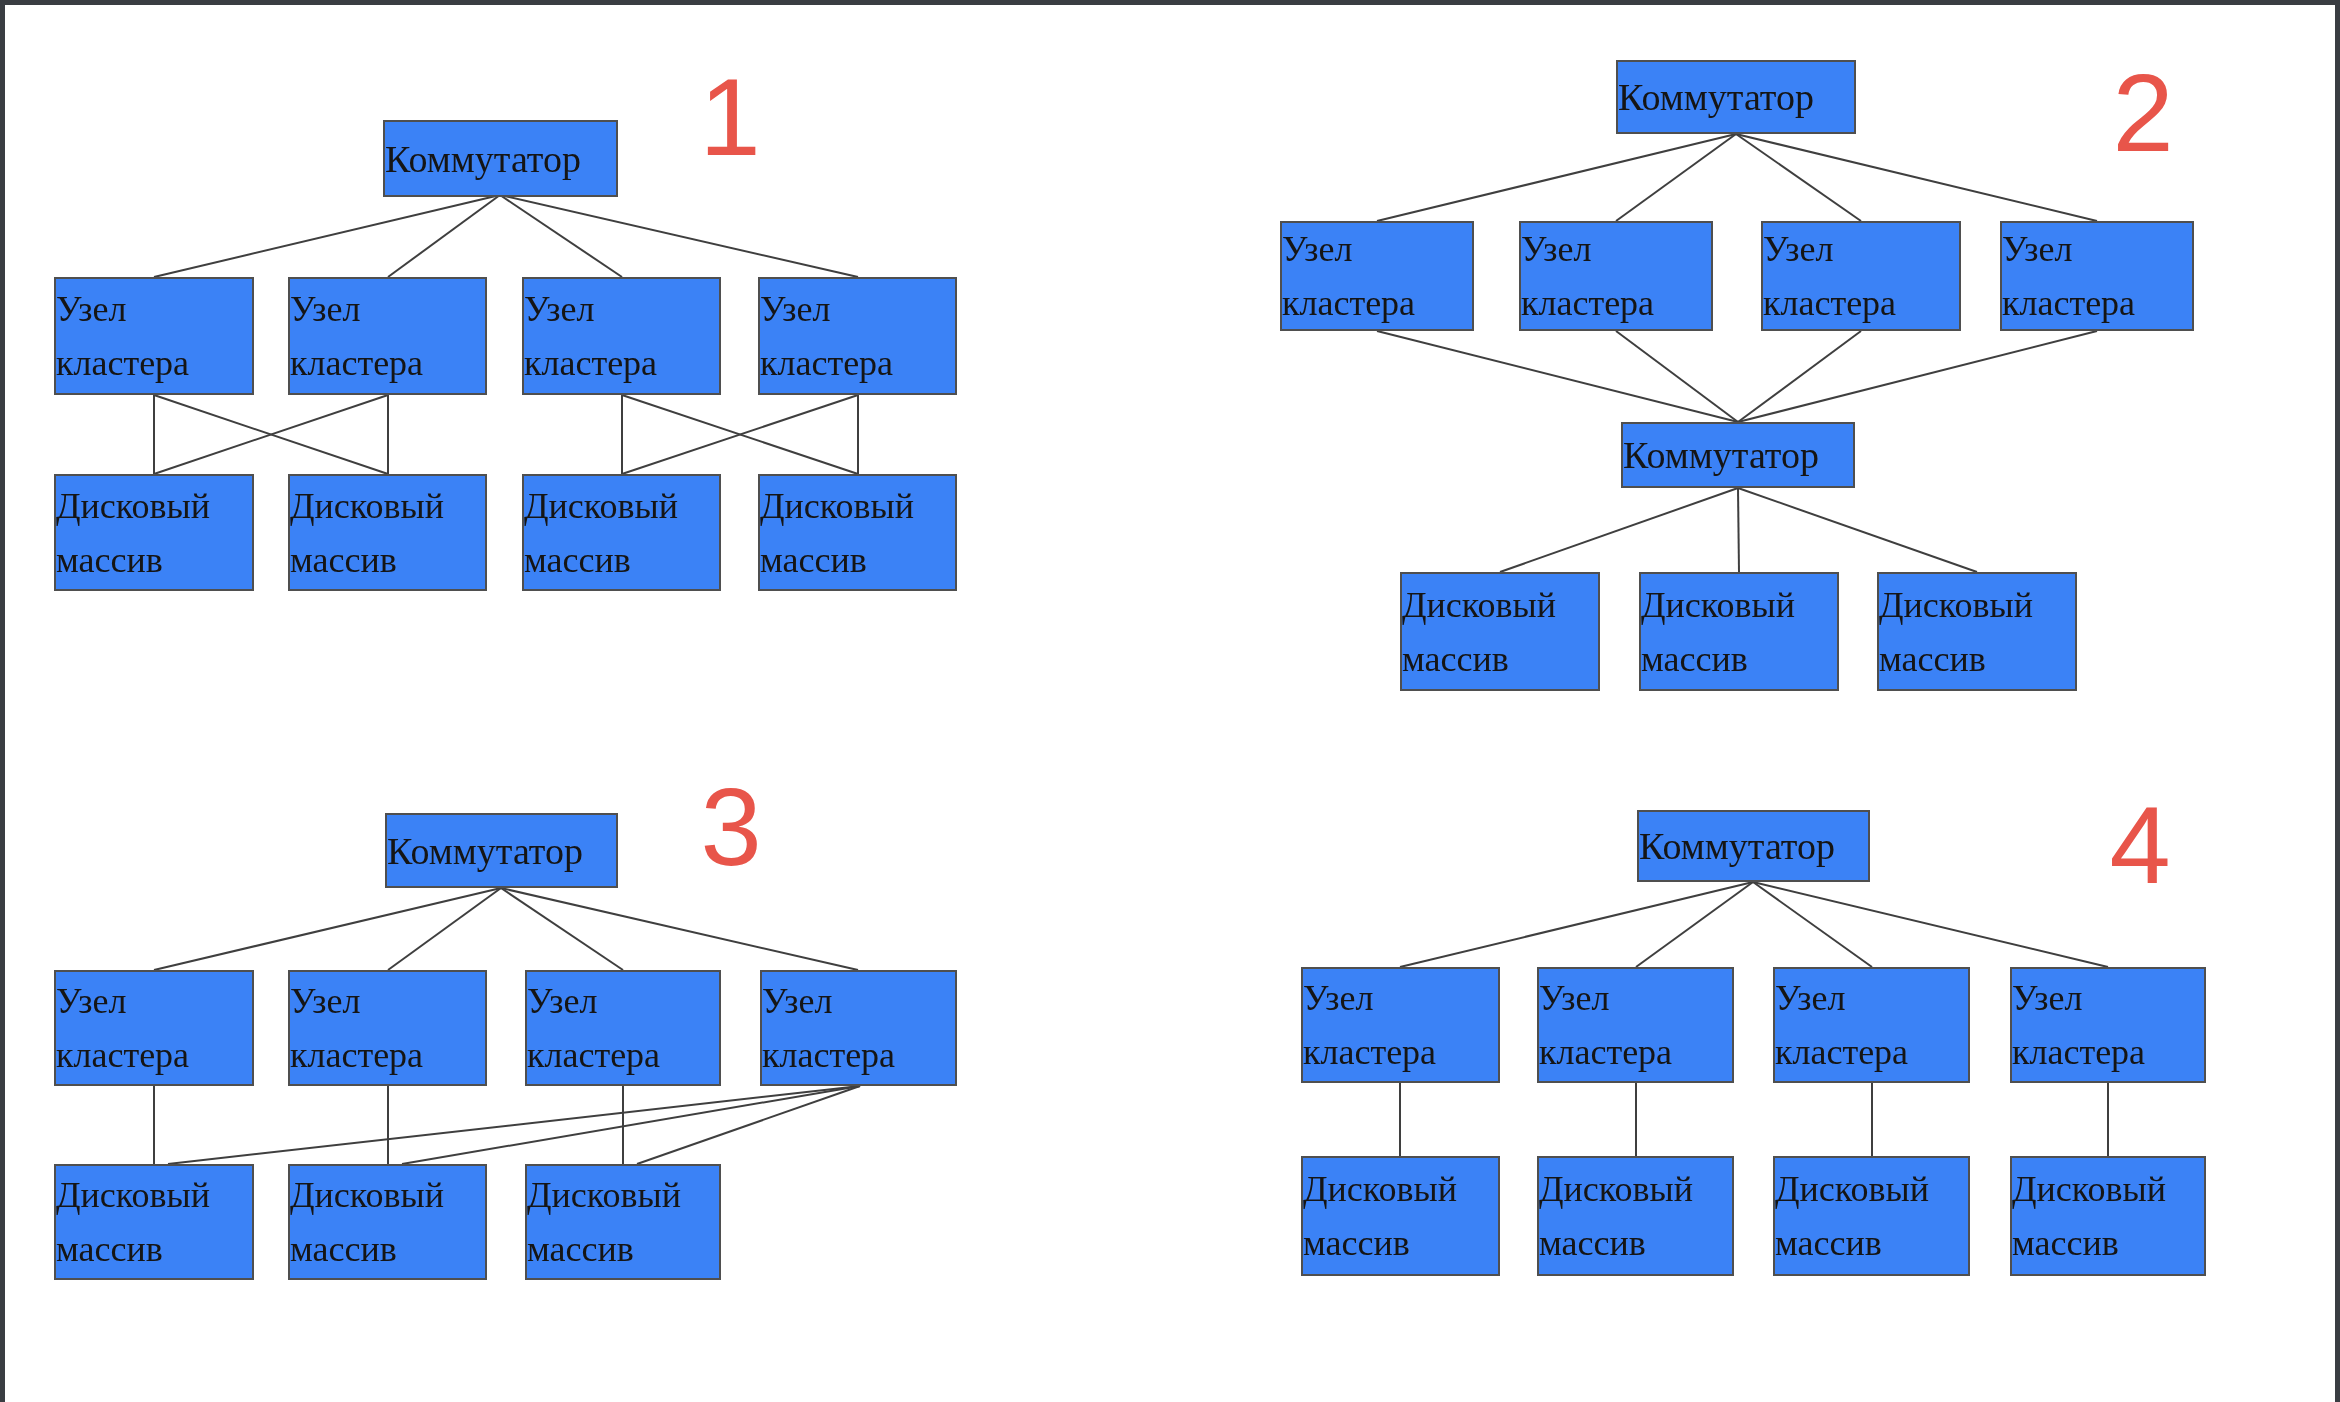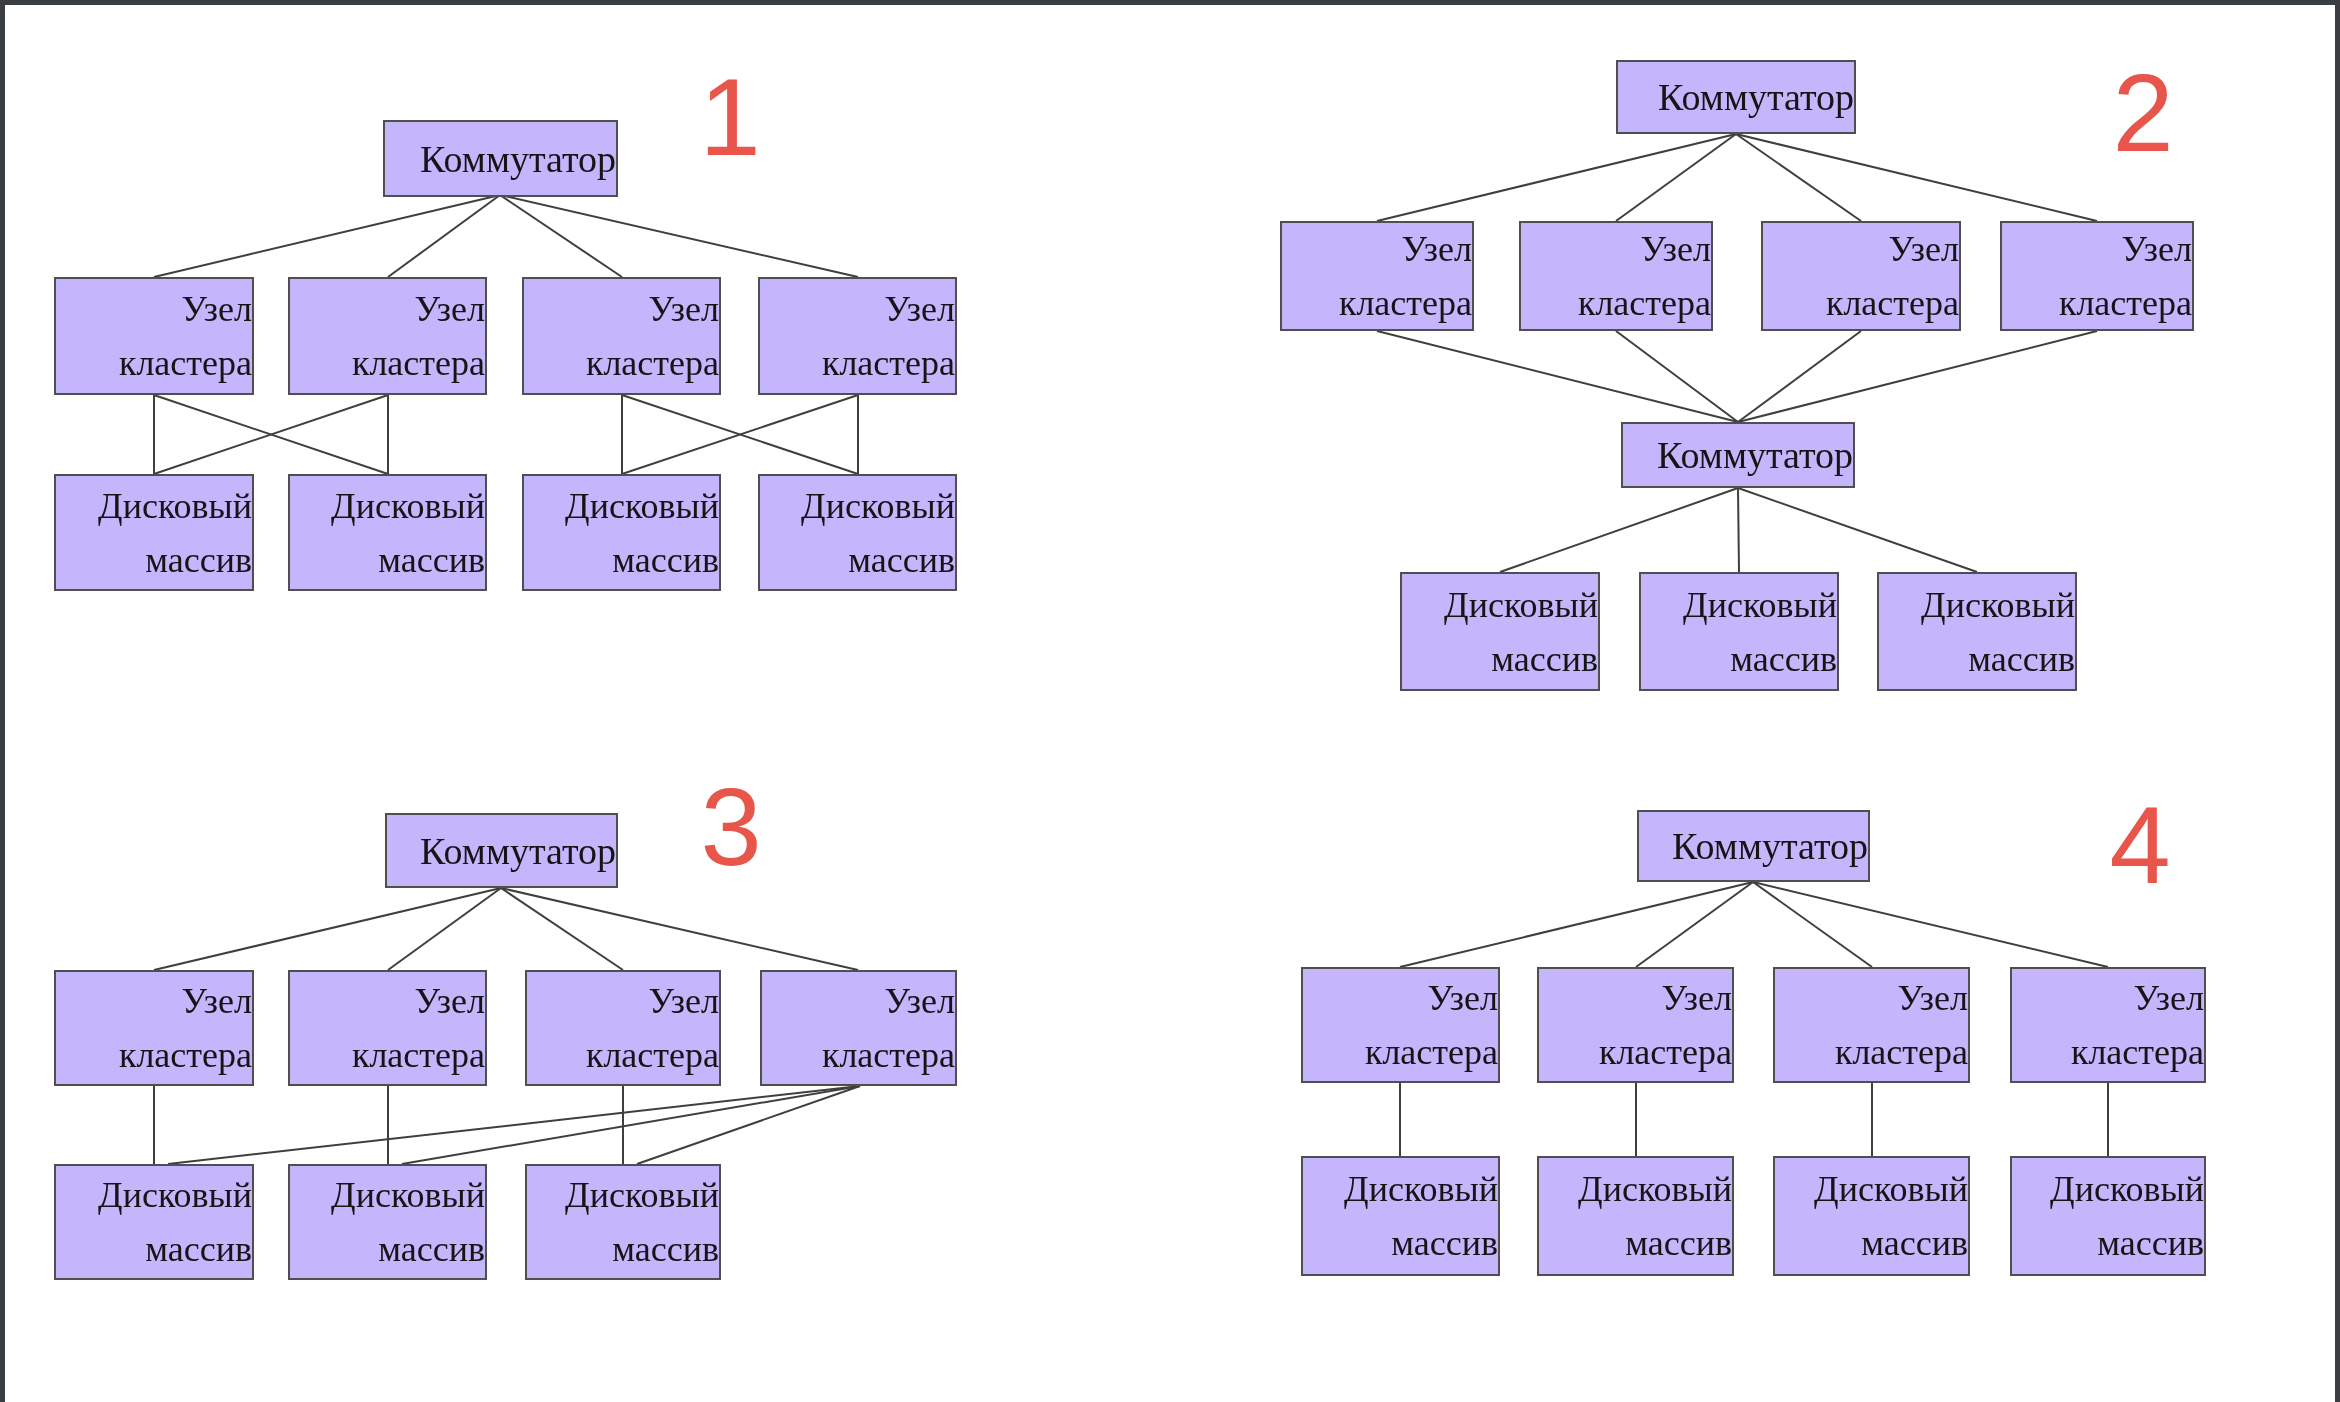--- a/index.html
+++ b/index.html
@@ -5,22 +5,22 @@
   html,body{margin:0;padding:0;background:#ffffff;}
   .screen{
     position:relative;width:2340px;height:1402px;background:#ffffff;
     font-family:"Liberation Serif",serif;overflow:hidden;
   }
   .frame{position:absolute;background:#3a3d42;z-index:5;}
   .frame-top{left:0;top:0;width:2340px;height:5px;}
   .frame-left{left:0;top:0;width:5px;height:1402px;}
   .frame-right{left:2335px;top:0;width:5px;height:1402px;}
   .box{
-    position:absolute;background:#c4b5fd;border:2px solid #15803d;
-    display:flex;flex-direction:column;align-items:flex-end;justify-content:center;
+    position:absolute;background:#3b82f6;border:2px solid #15803d;
+    display:flex;flex-direction:column;align-items:flex-start;justify-content:center;
     z-index:2;color:#151515;box-sizing:border-box;
   }
   .box .tline{display:block;font-size:36px;line-height:54px;text-align:center;white-space:nowrap;}
   .switch .tline{font-size:38px;line-height:40px;}
   .diag-num{
     position:absolute;width:110px;text-align:center;
     font-family:"Liberation Sans",sans-serif;font-size:110px;line-height:1;
     color:#e8554a;z-index:2;
   }
   svg.connectors{position:absolute;left:0;top:0;z-index:1;}

